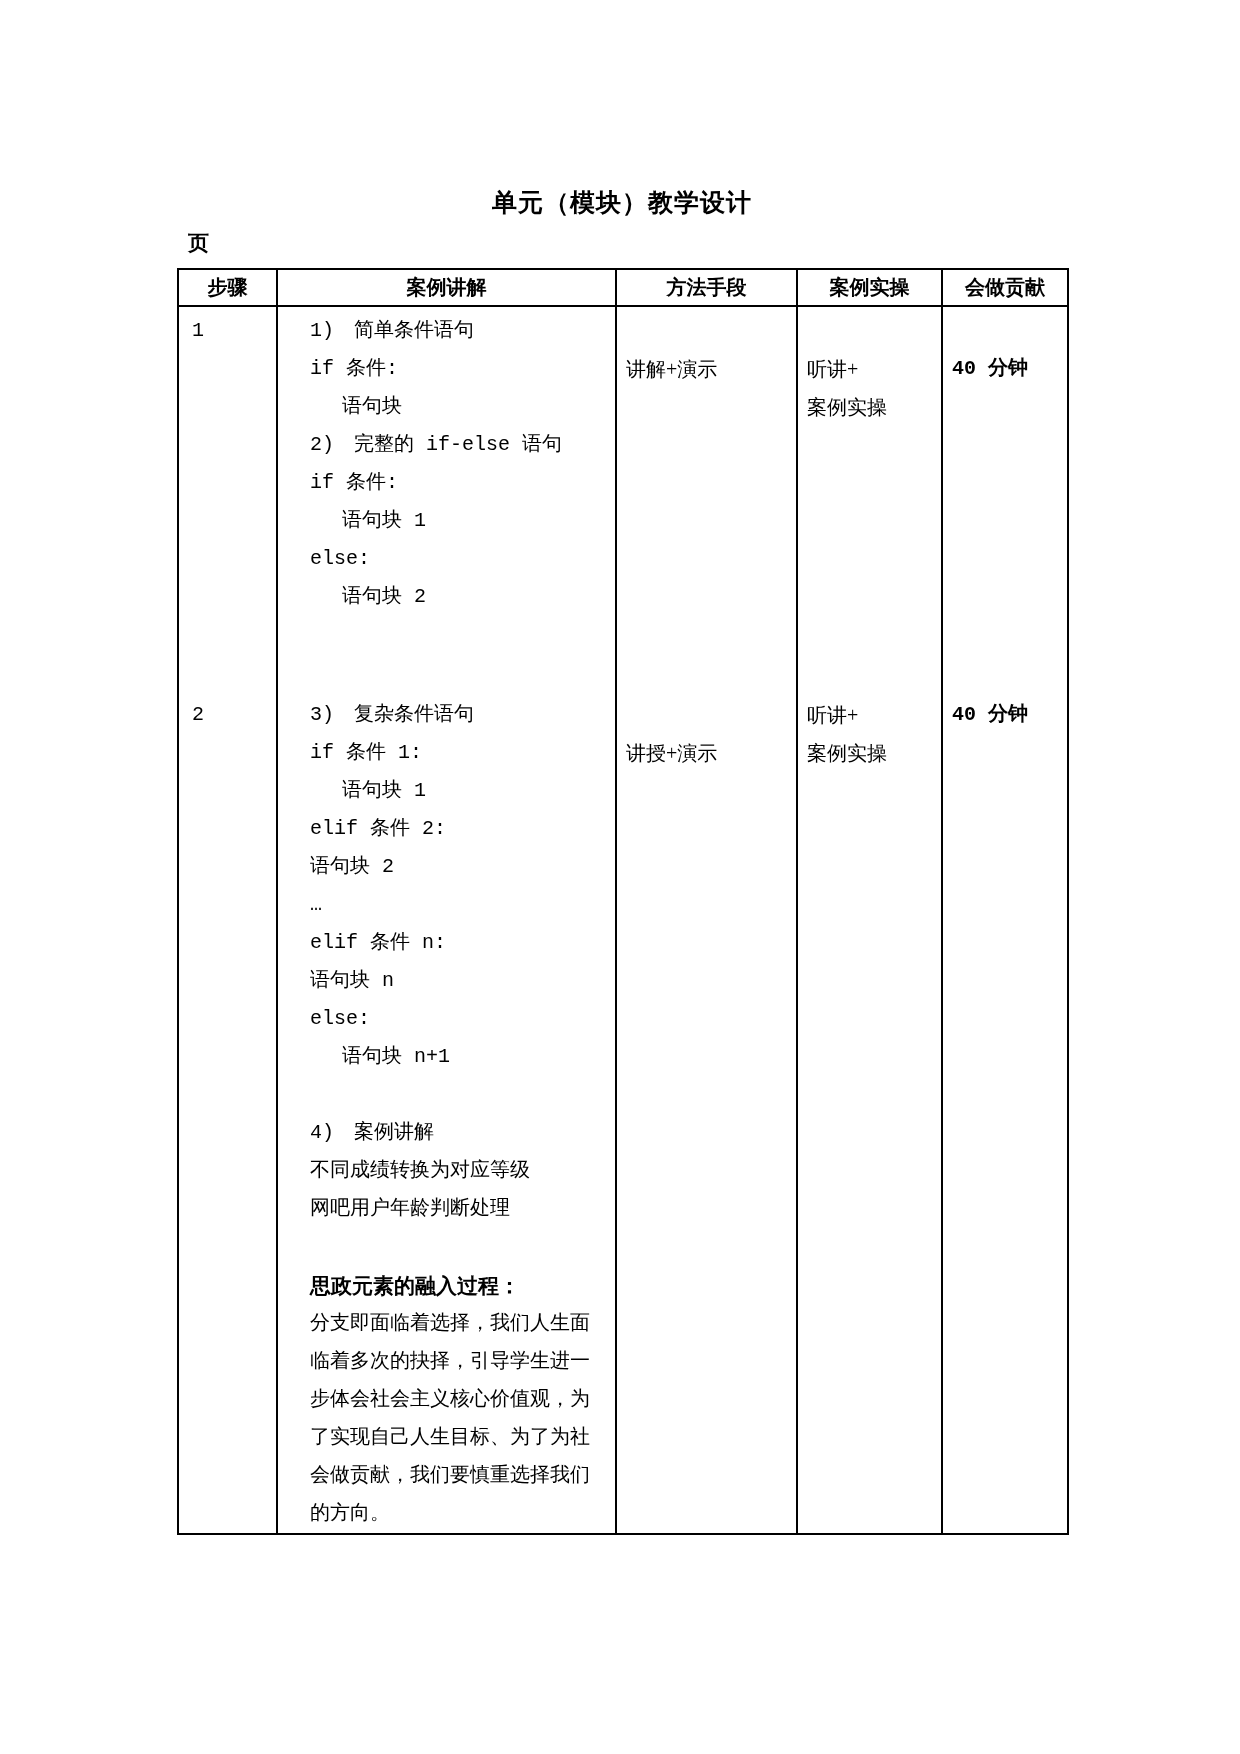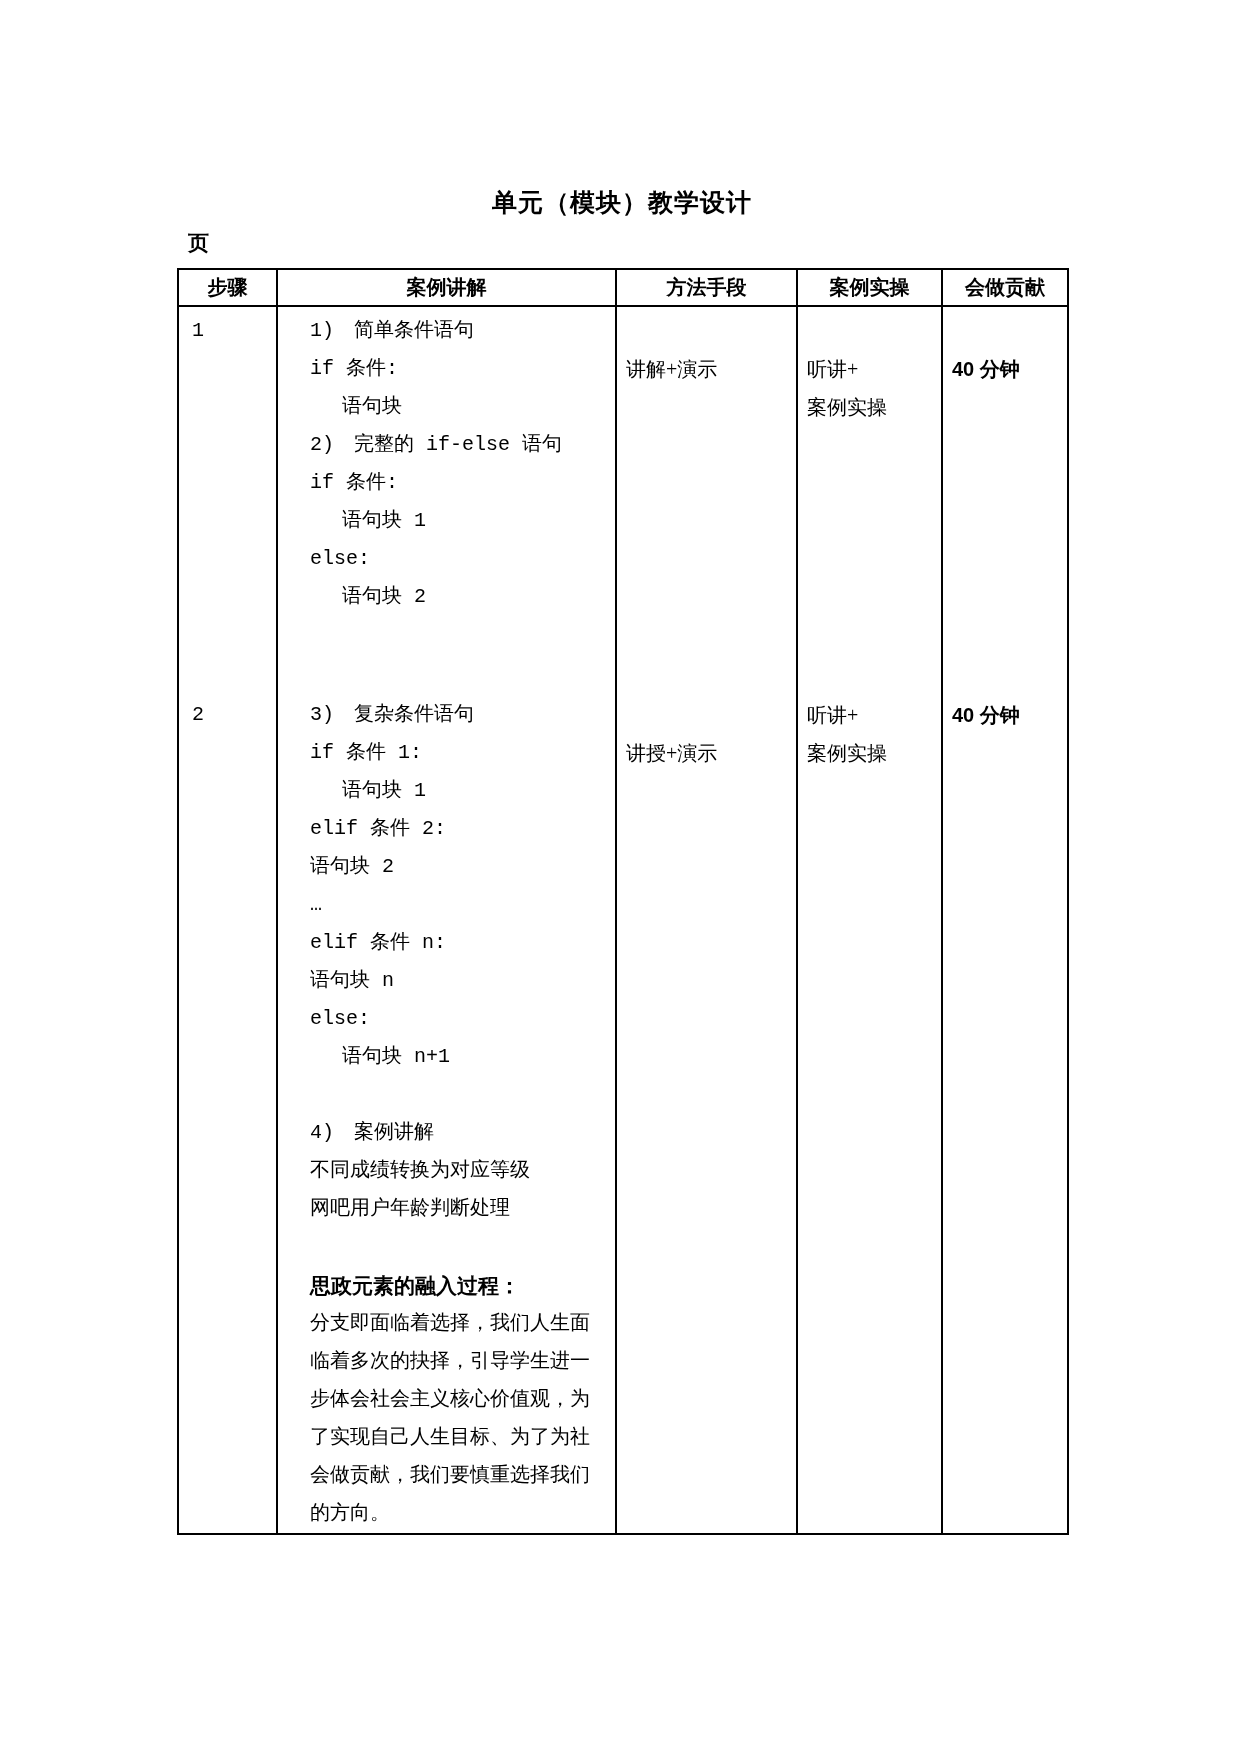--- a/index.html
+++ b/index.html
@@ -92,21 +92,21 @@
     font-family: "Liberation Mono", "DejaVu Sans Mono", monospace;
   }
   td.content-cell {
     font-family: "Liberation Mono", "DejaVu Sans Mono", monospace;
     padding-left: 32px;
   }
   td.method-cell, td.activity-cell {
     font-family: "Liberation Serif", "DejaVu Serif", serif;
   }
   td.time-cell {
-    font-family: Liberation Sans, sans-serif;
+    font-family: Liberation Mono, monospace;
     font-weight: bold;
     margin-left: 16px;
   }
   .ideology-heading {
     margin-top: 39px;
     font-family: "Liberation Sans", "DejaVu Sans", sans-serif;
     font-weight: bold;
     font-size: 21px;
     line-height: 38px;
   }

